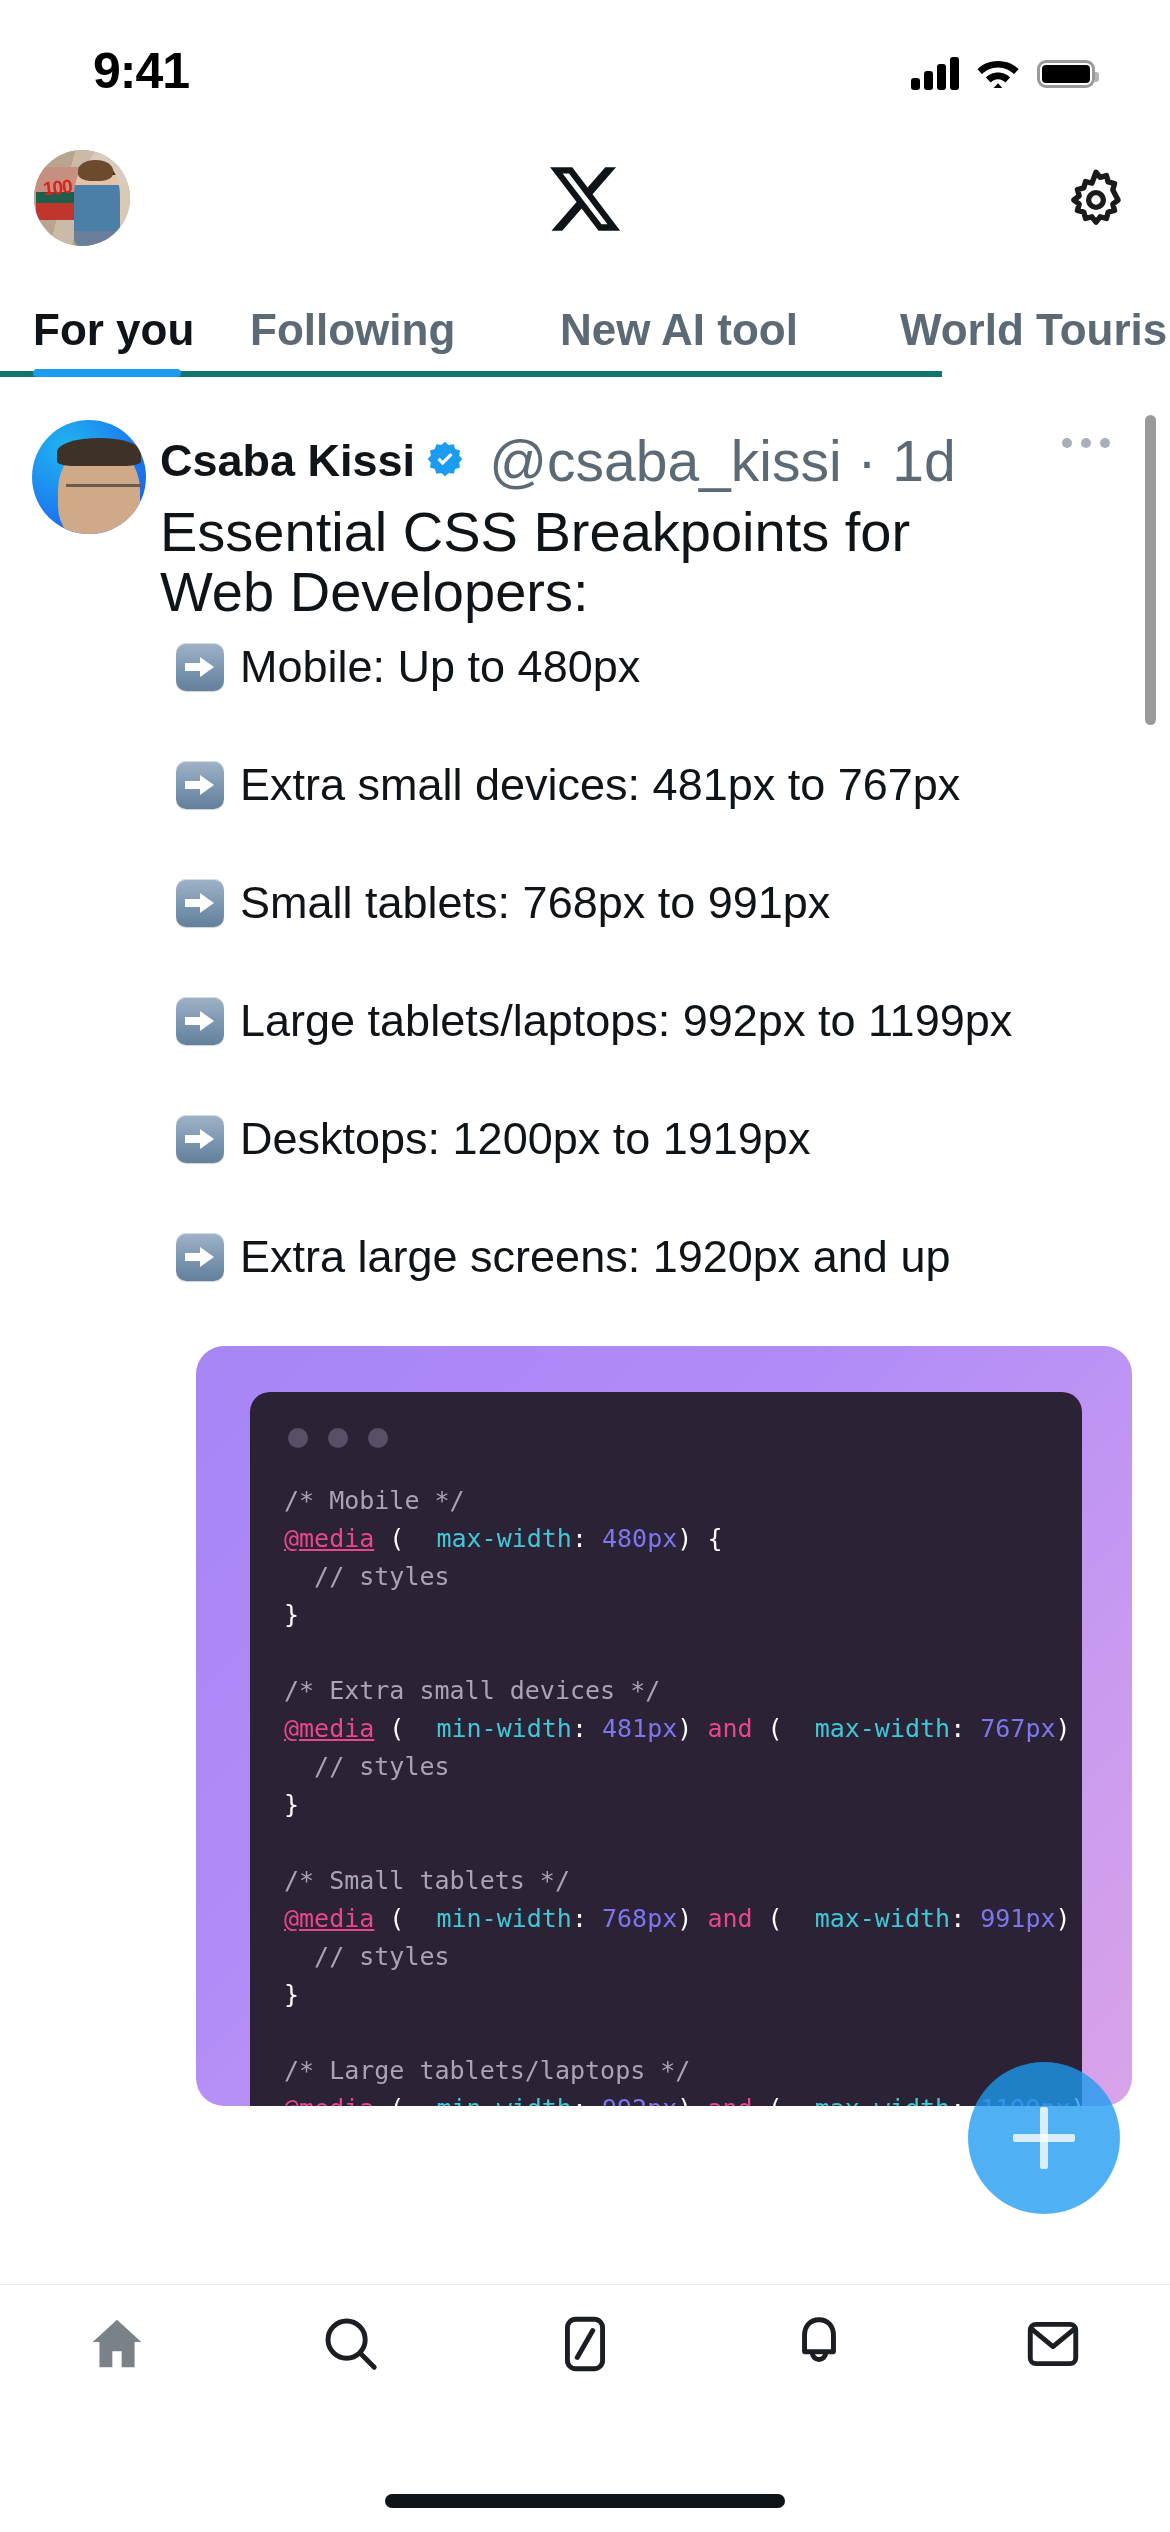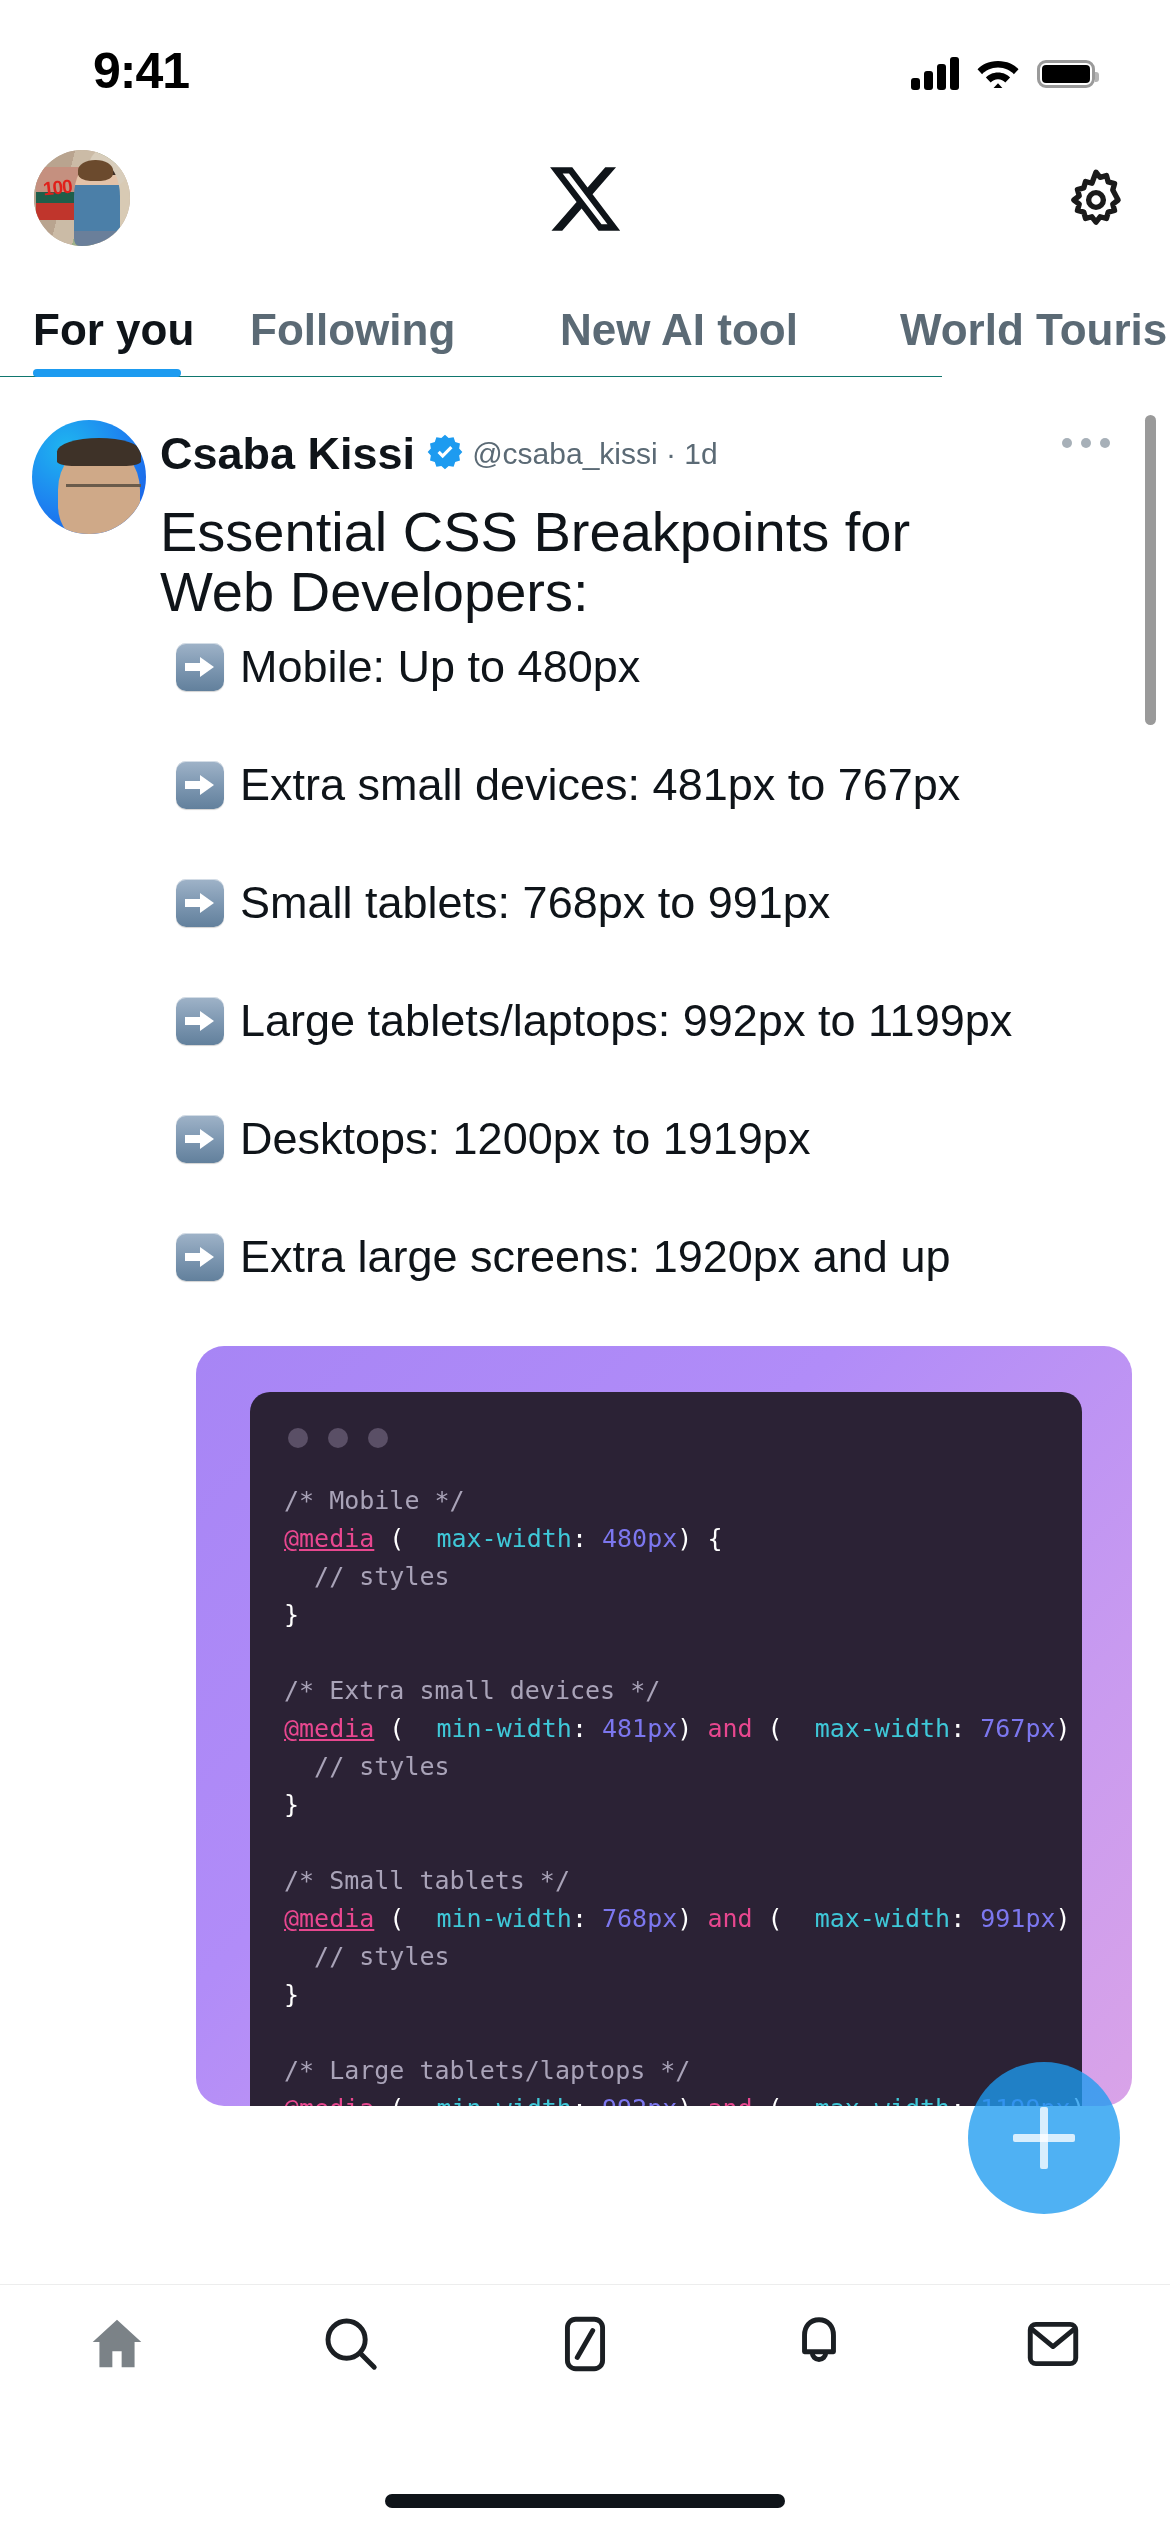--- a/index.html
+++ b/index.html
@@ -71,21 +71,21 @@
     background:#6b4a2d; border-radius:50% 50% 35% 35%; }
 
   #x-logo {
     position: absolute; left: 50%; top: 20px; transform: translateX(-50%);
   }
   #settings-btn { position: absolute; right: 40px; top: 26px; }
 
   
   #tab-strip {
     position: absolute; top: 285px; left: 0; width: 942px; height: 92px;
-    border-bottom: 1px solid #0f766e;
+    border-bottom: 6px solid #0f766e;
   }
   .tab {
     position: absolute; top: 0; height: 90px;
     display: flex; align-items: center;
     font-size: 44px; font-weight: 700; color: #5b6a75;
     white-space: nowrap;
   }
   .tab.active { color: #0f1419; }
   #tab-underline {
     position: absolute; left: 33px; top: 84px; width: 148px; height: 8px;
@@ -108,21 +108,21 @@
     background:#3e3228; border-radius:52% 52% 18% 18%; }
   .ta-glass { position:absolute; left:30%; top:56%; width:66%; height:8%;
     border-top:3px solid #6a5b4b; }
 
   #tweet-head {
     position: absolute; left: 160px; top: 42px;
     display: flex; align-items: center; white-space: nowrap;
   }
   #tweet-name { font-size: 45px; font-weight: 700; color: #0f1419; }
   #verified-badge { margin-left: 10px; }
-  #tweet-handle { font-size: 30px; color: #5b6a75; margin-left: 7px; }
+  #tweet-handle { font-size: 57px; color: #5b6a75; margin-left: 24px; }
   #more-btn { position: absolute; right: 60px; top: 52px; }
   .dots { display:flex; gap:9px; }
   .dots i { width:10px; height:10px; border-radius:50%; background:#a7b0b8; display:block; }
 
   #tweet-text {
     position: absolute; left: 160px; top: 116px; width: 800px;
     font-size: 56px; line-height: 60px; color: #0f1419;
   }
 
   #bullets { position: absolute; left: 176px; top: 245px; width: 990px; }

